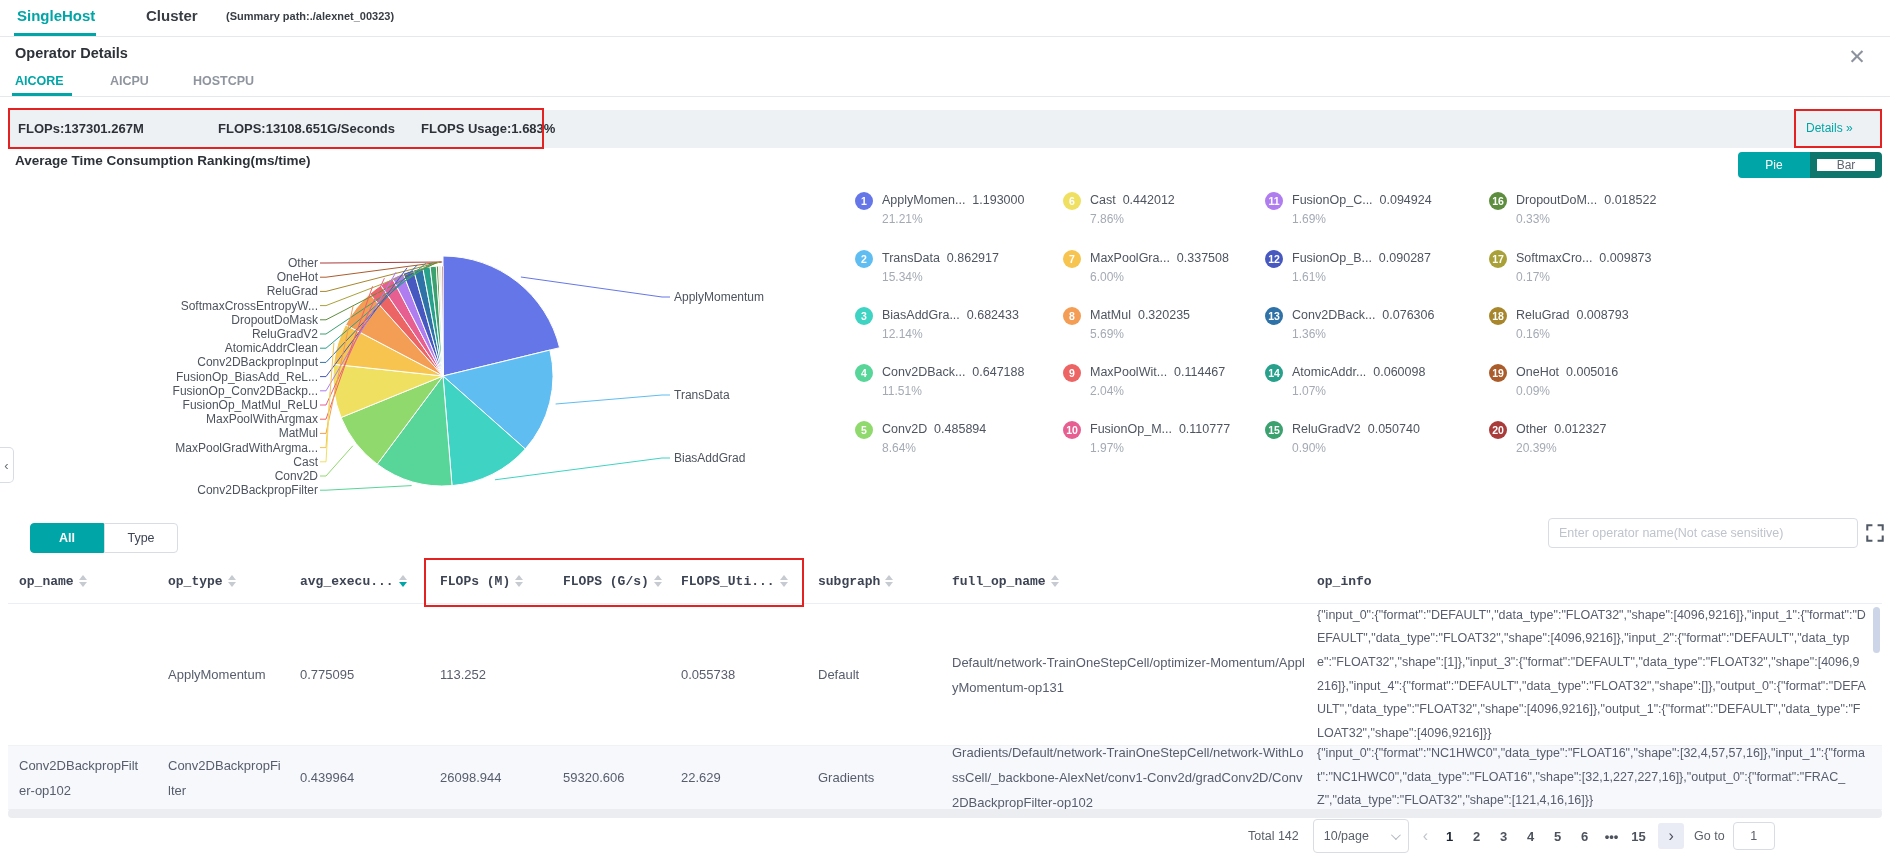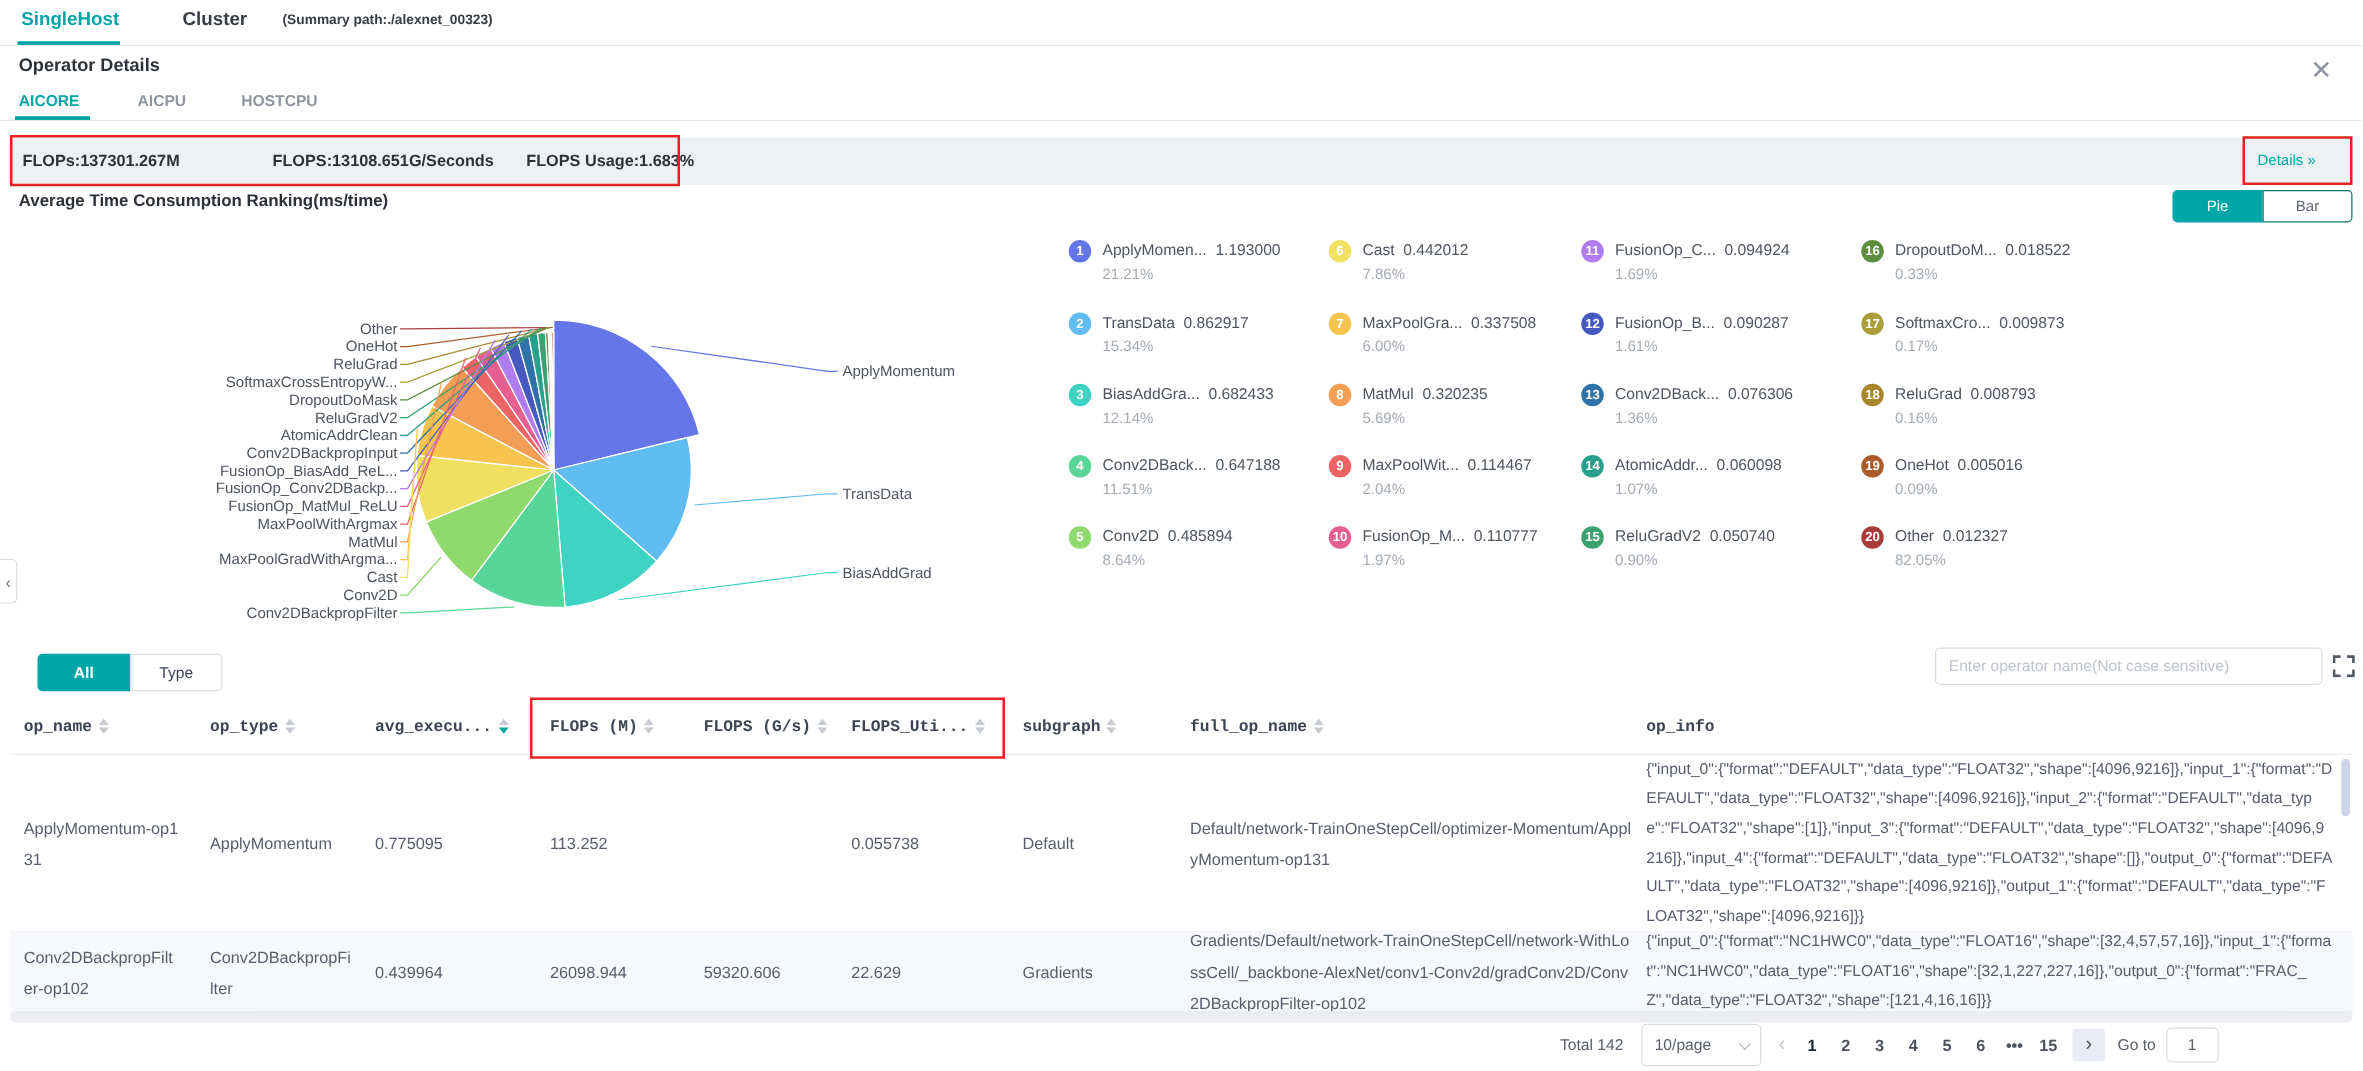--- a/index.html
+++ b/index.html
@@ -26,21 +26,21 @@
 
   
   .stats-bar { position:absolute; left:8px; top:110px; width:1874px; height:38px; background:#eef1f4; }
   .stat-item { position:absolute; top:11px; font-size:13px; font-weight:700; color:#2d3239; }
   .details-link { position:absolute; left:1806px; top:121px; font-size:12px; color:#00a5a7; cursor:pointer; }
   .red-box { position:absolute; border:2px solid #e52222; pointer-events:none; z-index:40; }
 
   .chart-title { position:absolute; left:15px; top:153px; font-size:13.5px; font-weight:700; color:#2d3239; }
   .seg-group { position:absolute; top:152px; display:flex; }
   .seg-btn { width:72px; height:26px; font-size:12px; display:flex; align-items:center; justify-content:center;
-    border:1px solid #0f766e; background:#fff; color:#5f6570; cursor:pointer; }
+    border:7px solid #0f766e; background:#fff; color:#5f6570; cursor:pointer; }
   .seg-btn.active { background:#00a5a7; border-color:#00a5a7; color:#fff; }
   .pie-bar { left:1738px; } .pie-bar .seg-btn:first-child { border-radius:4px 0 0 4px; }
   .pie-bar .seg-btn:last-child { border-radius:0 4px 4px 0; }
 
   
   .legend { position:absolute; left:850px; top:180px; width:850px; height:300px; }
   .lg-item { position:absolute; display:flex; align-items:flex-start; cursor:pointer; }
   .lg-badge { width:18px; height:18px; border-radius:50%; color:#fff; font-size:10.5px; font-weight:700;
     text-align:center; line-height:18px; flex:none; }
   .lg-txt { margin-left:9px; }
@@ -332,21 +332,21 @@
         <span class="lg-badge" style="background:#ab5c2b">19</span>
         <div class="lg-txt">
           <div class="lg-name">OneHot  0.005016</div>
           <div class="lg-pct">0.09%</div>
         </div>
       </div>
       <div class="lg-item" style="left: 639px; top: 241px;">
         <span class="lg-badge" style="background:#aa3b3b">20</span>
         <div class="lg-txt">
           <div class="lg-name">Other  0.012327</div>
-          <div class="lg-pct">82.05%</div>
+          <div class="lg-pct">20.39%</div>
         </div>
       </div>
     </div>
 
   <div class="side-toggle">‹</div>
 
   <div class="filter-group">
     <div class="filter-btn active">All</div>
     <div class="filter-btn">Type</div>
   </div>
@@ -411,23 +411,20 @@
           <span class="up"></span>
           <span class="dn "></span>
         </span>
       </div>
       <div class="th" style="left: 1309px; width: 549px;">
         <span>op_info</span>
       </div>
     </div>
   <div id="tbody">
       <div class="trow" style="top: 604px; height: 142px; background: rgb(255, 255, 255);">
-        <div class="td brk" style="left: 11px; width: 125px;">
-          <div class="inner">ApplyMomentum-op131</div>
-        </div>
         <div class="td brk" style="left: 160px; width: 115px;">
           <div class="inner">ApplyMomentum</div>
         </div>
         <div class="td" style="left: 292px; width: 122px;">
           <div class="inner">0.775095</div>
         </div>
         <div class="td" style="left: 432px; width: 108px;">
           <div class="inner">113.252</div>
         </div>
         <div class="td" style="left: 673px; width: 118px;">

